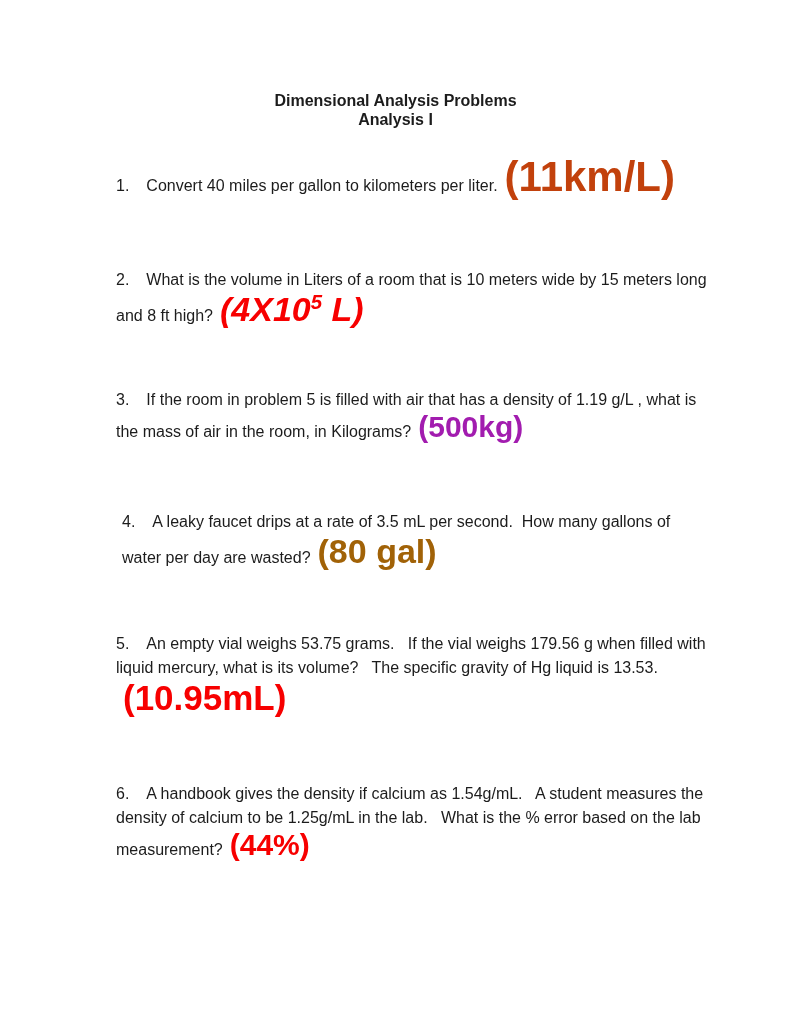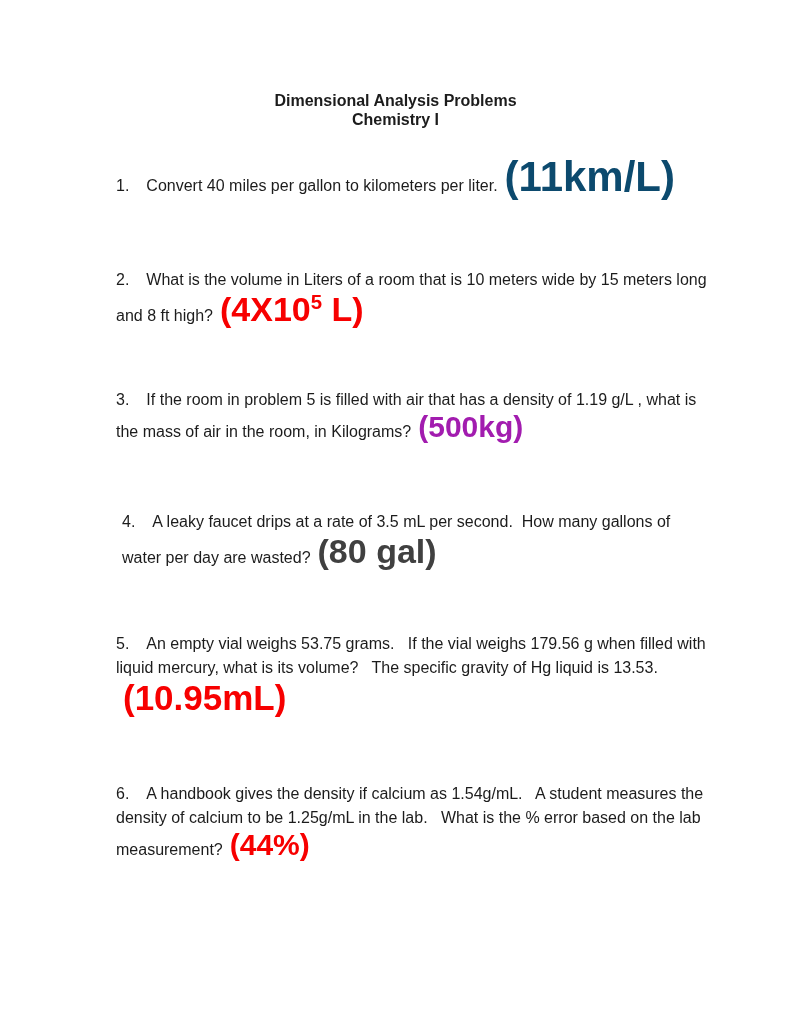--- a/index.html
+++ b/index.html
@@ -42,46 +42,46 @@
   .num { white-space: nowrap; }
   .numgap { display: inline-block; width: 17px; }
   .ptext { white-space: pre-wrap; }
   .answer {
     font-weight: bold;
     line-height: 1.0;
     margin-left: 7px;
     white-space: nowrap;
   }
   .a1 { font-size: 42px; }
-  .a2 { font-size: 34px; }
+  .a2 { font-size: 34px; font-style: italic; }
   .a3 { font-size: 30px; }
   .a4 { font-size: 34px; }
   .a5 { font-size: 35px; }
   .a6 { font-size: 30px; }
   .answer sup {
     font-size: 0.6em;
     vertical-align: super;
     line-height: 0;
   }
 </style>
 </head>
 <body>
 
 <div class="page" style="color: rgb(28, 28, 28);">
 
   <div class="doc-title">
     <div>Dimensional Analysis Problems</div>
-    <div>Chemistry I</div>
+    <div>Analysis I</div>
   </div>
 
-  <p class="problem p1"><span class="num">1.</span><span class="numgap"></span><span class="ptext">Convert 40 miles per gallon to kilometers per liter.</span><span class="answer a1" style="color: #0c4a6e;">(11km/L)</span></p>
+  <p class="problem p1"><span class="num">1.</span><span class="numgap"></span><span class="ptext">Convert 40 miles per gallon to kilometers per liter.</span><span class="answer a1" style="color: #c2410c;">(11km/L)</span></p>
 
   <p class="problem p2"><span class="num">2.</span><span class="numgap"></span><span class="ptext">What is the volume in Liters of a room that is 10 meters wide by 15 meters long and 8 ft high?</span><span class="answer a2" style="color: rgb(247, 0, 0);"><span>(4X10</span><sup>5</sup><span class="ptext"> L)</span></span></p>
 
   <p class="problem p3"><span class="num">3.</span><span class="numgap"></span><span class="ptext">If the room in problem 5 is filled with air that has a density of 1.19 g/L , what is the mass of air in the room, in Kilograms?</span><span class="answer a3" style="color: #a21caf;">(500kg)</span></p>
 
-  <p class="problem p4"><span class="num">4.</span><span class="numgap"></span><span class="ptext">A leaky faucet drips at a rate of 3.5 mL per second.  How many gallons of water per day are wasted?</span><span class="answer a4" style="color: #404040;">(80 gal)</span></p>
+  <p class="problem p4"><span class="num">4.</span><span class="numgap"></span><span class="ptext">A leaky faucet drips at a rate of 3.5 mL per second.  How many gallons of water per day are wasted?</span><span class="answer a4" style="color: #a16207;">(80 gal)</span></p>
 
   <p class="problem p5"><span class="num">5.</span><span class="numgap"></span><span class="ptext">An empty vial weighs 53.75 grams.   If the vial weighs 179.56 g when filled with liquid mercury, what is its volume?   The specific gravity of Hg liquid is 13.53.</span><span class="answer a5" style="color: rgb(247, 0, 0);">(10.95mL)</span></p>
 
   <p class="problem p6"><span class="num">6.</span><span class="numgap"></span><span class="ptext">A handbook gives the density if calcium as 1.54g/mL.   A student measures the density of calcium to be 1.25g/mL in the lab.   What is the % error based on the lab measurement?</span><span class="answer a6" style="color: rgb(247, 0, 0);">(44%)</span></p>
 
 </div>
 
 </body></html>

